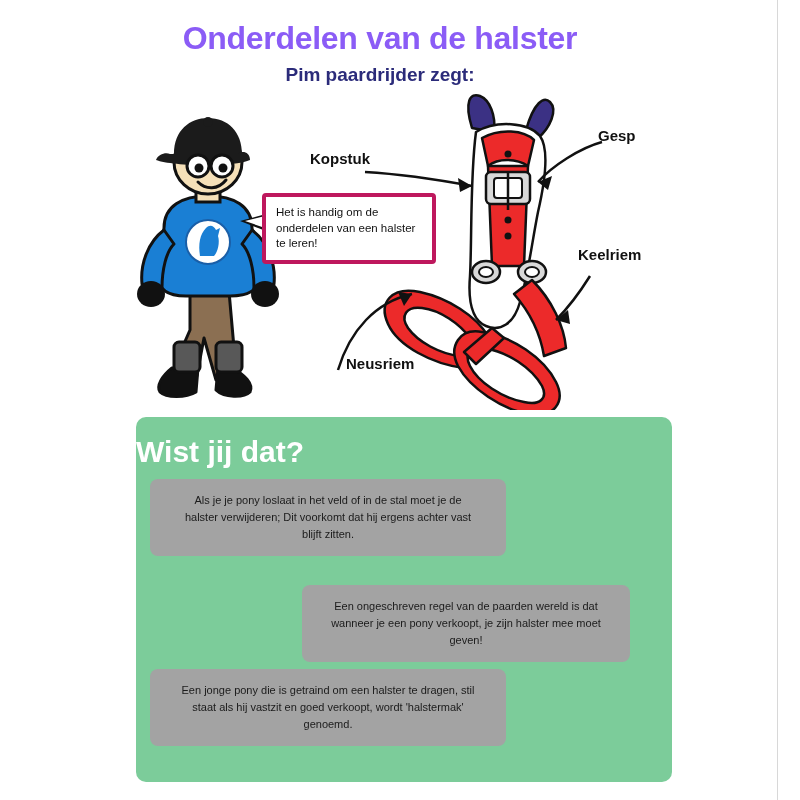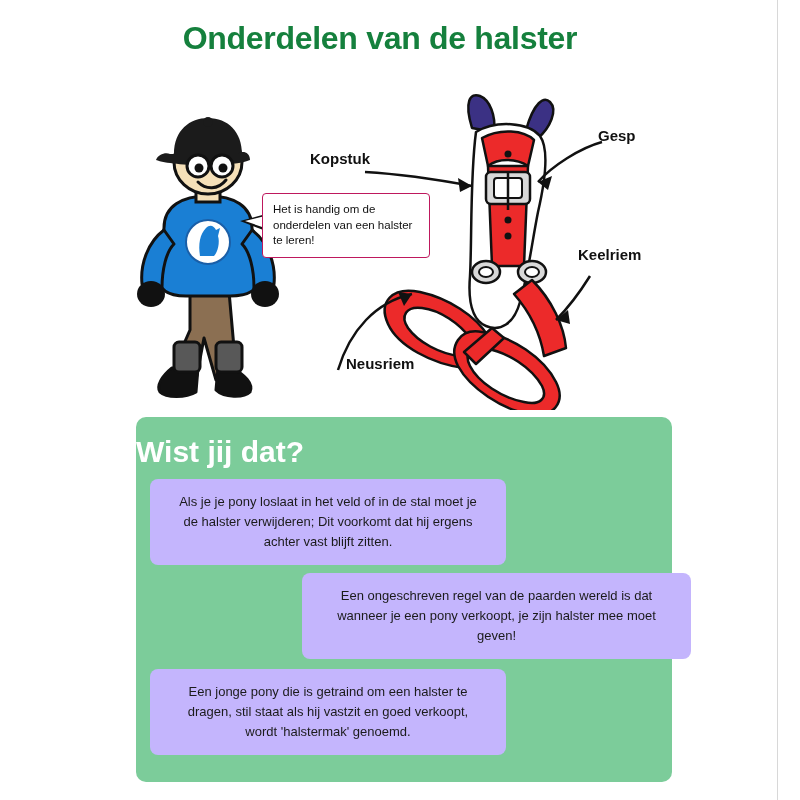--- a/index.html
+++ b/index.html
@@ -31,21 +31,21 @@
 
   
   #title {
     position: absolute;
     top: 20px;
     left: 0;
     width: 760px;
     text-align: center;
     font-size: 32px;
     font-weight: bold;
-    color: #15803d;
+    color: #8b5cf6;
     letter-spacing: -0.3px;
   }
   #subtitle {
     position: absolute;
     top: 64px;
     left: 0;
     width: 760px;
     text-align: center;
     font-size: 19px;
     font-weight: bold;
@@ -66,21 +66,21 @@
   #label-neusriem{ top: 355px; left: 308px; margin-left: 38px; }
 
   
   #speech-bubble {
     position: absolute;
     top: 193px;
     left: 262px;
     width: 146px;
     padding: 8px 10px;
     background: #ffffff;
-    border: 1px solid #be185d;
+    border: 4px solid #be185d;
     border-radius: 4px;
     font-size: 11.5px;
     line-height: 1.35;
     color: #111111;
   }
   #speech-tail {
     position: absolute;
     top: 214px;
     left: 240px;
     width: 0;
@@ -121,41 +121,42 @@
     position: absolute;
     top: 18px;
     left: 0;
     width: 536px;
     font-size: 30px;
     font-weight: bold;
     color: #ffffff;
   }
   .fact {
     position: absolute;
-    background: #c4b5fd;
+    background: #a3a3a3;
     border-radius: 8px;
     padding: 13px 28px;
-    font-size: 13px;
+    font-size: 11px;
     line-height: 1.55;
     color: #1b1b1b;
     text-align: center;
     box-sizing: border-box;
   }
   #fact-0 { top: 62px;  left: 14px;  width: 356px; }
-  #fact-1 { top: 156px; left: 166px; width: 389px; text-align: center; }
+  #fact-1 { top: 168px; left: 166px; width: 328px; text-align: center; }
   #fact-2 { top: 252px; left: 14px;  width: 356px; }
 </style>
 </head>
 <body>
 
 <div id="page">
 
   <div id="sheet-edge"></div>
 
   <div id="title">Onderdelen van de halster</div>
+  <div id="subtitle">Pim paardrijder zegt:</div>
 
   <svg id="illustration" width="560" height="330" viewBox="0 0 560 330">
 
     <g>
 
       <path d="M70 200 L70 250 L56 282 L54 300 L76 300 L84 258 L96 300 L118 300 L114 268 L108 200 Z" fill="#8b6f52" stroke="#111" stroke-width="3" stroke-linejoin="round"></path>
 
       <path d="M52 288 C42 296 36 306 40 312 C46 318 66 318 76 312 L78 288 Z" fill="#111" stroke="#111" stroke-width="3" stroke-linejoin="round"></path>
       <path d="M112 288 C124 294 134 304 130 312 C124 318 104 318 96 310 L98 288 Z" fill="#111" stroke="#111" stroke-width="3" stroke-linejoin="round"></path>
 

